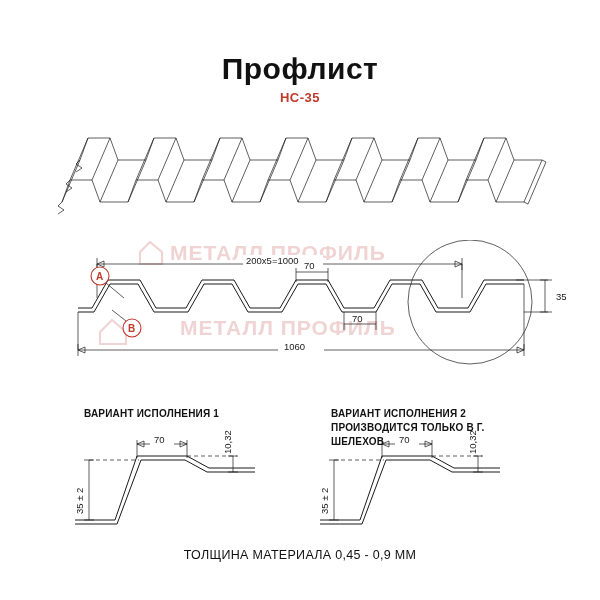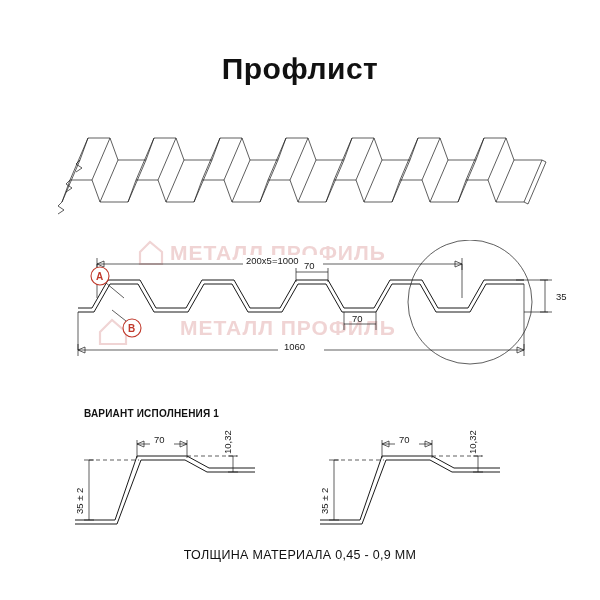--- a/index.html
+++ b/index.html
@@ -81,20 +81,21 @@
   }
   .wm-shape { fill: none; stroke: #f0d4d4; stroke-width: 2.2; }
   .callout-circle { fill: #ffffff; stroke: #c0392b; stroke-width: 1.1; }
 </style>
 </head>
 <body>
 
 <div class="page">
 
   <div class="title">Профлист</div>
+  <div class="subtitle">НС-35</div>
 
   <svg width="600" height="110" viewBox="0 0 600 110" style="position:absolute; top:120px; left:0;">
     <g class="ln-thin">
 
       <path d="M62,82 L70,60 L92,60 L100,82 L128,82 L136,60 L158,60 L166,82 L194,82 L202,60 L224,60 L232,82
                L260,82 L268,60 L290,60 L298,82 L326,82 L334,60 L356,60 L364,82 L392,82 L400,60 L422,60 L430,82
                L458,82 L466,60 L488,60 L496,82 L524,82"></path>
 
       <path d="M80,40 L88,18 L110,18 L118,40 L146,40 L154,18 L176,18 L184,40 L212,40 L220,18 L242,18 L250,40
                L278,40 L286,18 L308,18 L316,40 L344,40 L352,18 L374,18 L382,40 L410,40 L418,18 L440,18 L448,40
@@ -218,20 +219,24 @@
       <line class="dim" x1="524" y1="44" x2="524" y2="110"></line>
       <rect x="278" y="101" width="46" height="12" fill="#ffffff"></rect>
       <text class="txt" x="284" y="110">1060</text>
     </g>
   </svg>
 
   <div class="variant-label" id="variant1-label">
     <div>ВАРИАНТ ИСПОЛНЕНИЯ 1</div>
     <div></div>
   </div>
+  <div class="variant-label" id="variant2-label">
+    <div>ВАРИАНТ ИСПОЛНЕНИЯ 2</div>
+    <div>ПРОИЗВОДИТСЯ ТОЛЬКО В Г. ШЕЛЕХОВ</div>
+  </div>
 
   <svg width="250" height="110" viewBox="0 0 250 110" style="position:absolute; top:428px; left:55px;">
 
     <g class="ln">
       <path d="M20,92 L60,92 L82,28 L132,28 L154,40 L200,40"></path>
       <path d="M20,96 L62,96 L86,32 L130,32 L152,44 L200,44"></path>
     </g>
 
     <g>
       <line class="dim" x1="82" y1="16" x2="132" y2="16"></line>

